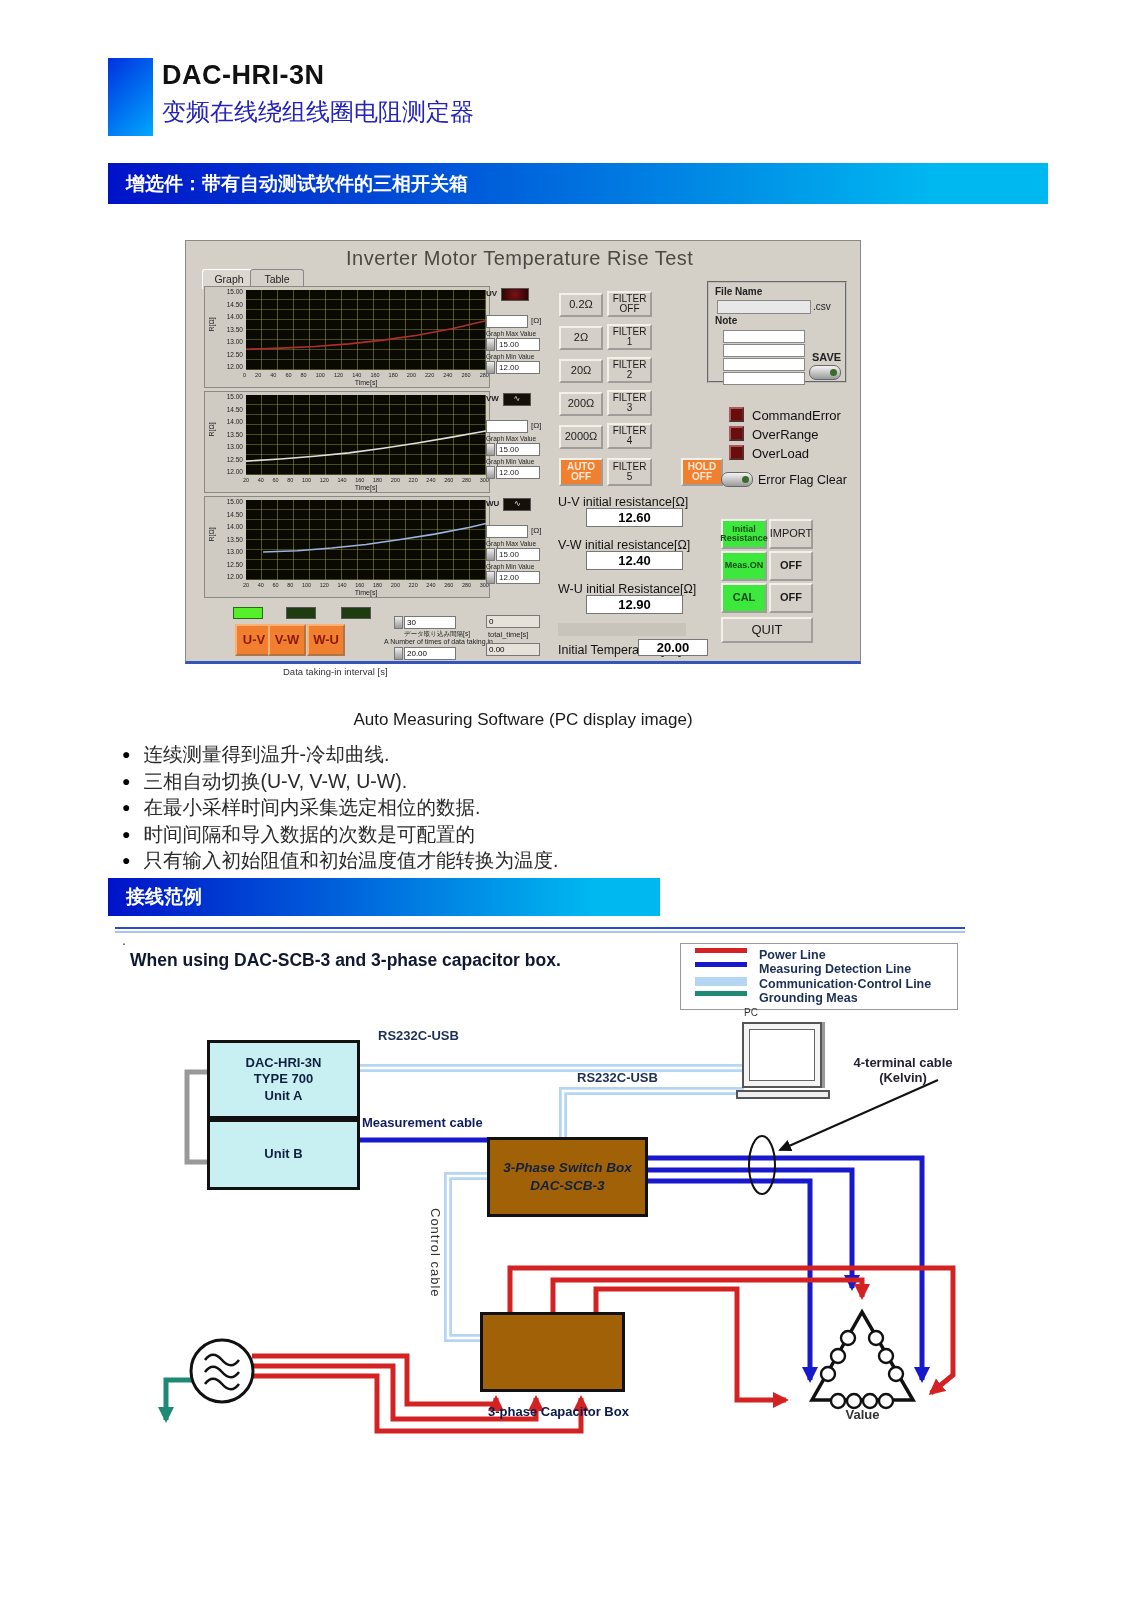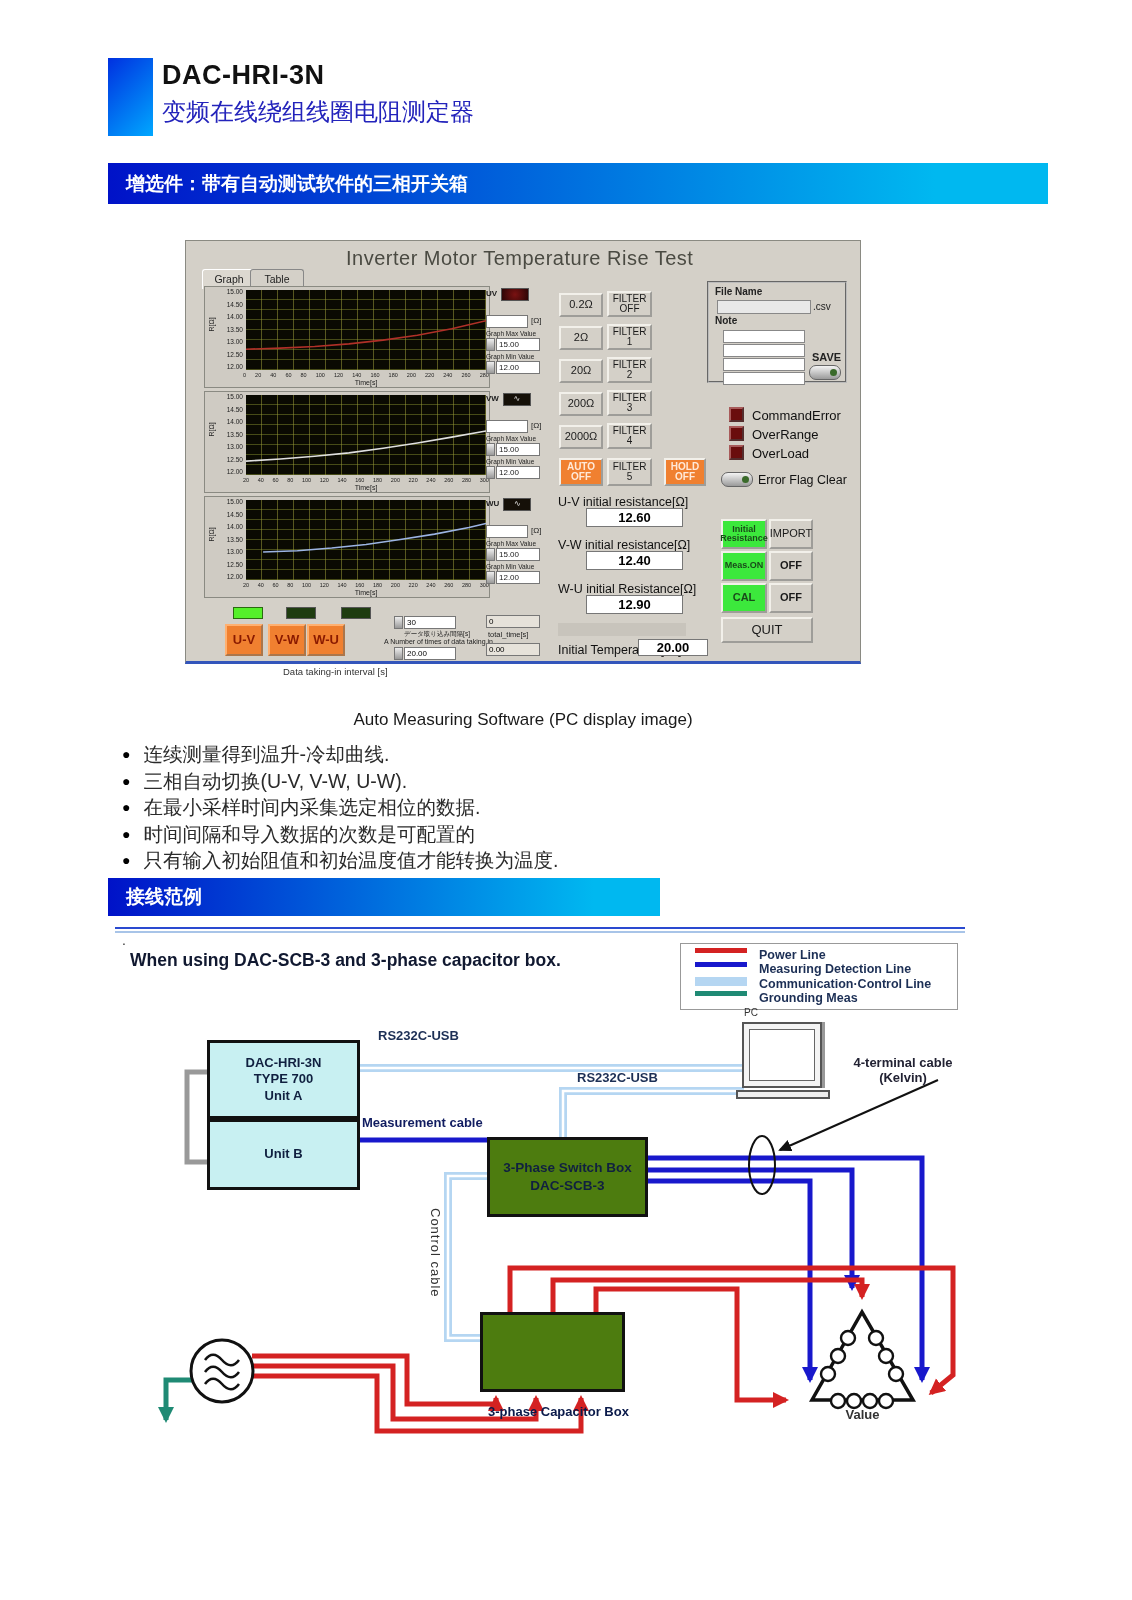--- a/index.html
+++ b/index.html
@@ -76,22 +76,22 @@
   
   .rule{left:115px;top:927px;width:850px;height:2px;border-top:2px solid #2a4ad0;border-bottom:2px solid #a8c4e8;}
   .dot-mark{left:122px;top:932px;font-size:14px;color:#333;}
   .d-title{left:130px;top:950px;font-size:17.5px;font-weight:bold;color:#101830;}
   .legend{left:680px;top:943px;width:278px;height:67px;border:1px solid #999;box-sizing:border-box;
           display:flex;flex-direction:column;justify-content:space-evenly;padding:3px 0;}
   .lrow{display:flex;align-items:flex-start;height:14px;}
   .lline{width:52px;margin-left:14px;margin-right:12px;}
   .llabel{font-size:12.5px;font-weight:bold;color:#1c2f55;}
   .dlabel{font-size:13px;font-weight:bold;color:#1c2f55;}
-  .gbox{background:#4d7c0f;border:3px solid #111;box-sizing:border-box;display:flex;align-items:center;
-        justify-content:center;text-align:center;font-weight:bold;color:#102040;font-size:13.5px;line-height:1.3;}
+  .gbox{background:#a16207;border:3px solid #111;box-sizing:border-box;display:flex;align-items:center;
+        justify-content:center;text-align:center;font-weight:bold;color:#102040;font-size:13.5px;line-height:1.3;font-style:italic;}
   .cbox{background:#c8f0f2;border:3px solid #111;box-sizing:border-box;display:flex;align-items:center;
         justify-content:center;text-align:center;font-weight:bold;color:#102040;font-size:13px;line-height:1.25;}
   .wires{left:0;top:0;pointer-events:none;}
   .pcmon{left:742px;top:1022px;width:80px;height:66px;border:2px solid #555;background:#f4f4f4;
          box-shadow:3px 0 0 #999;box-sizing:border-box;}
   .pcscr{position:absolute;left:5px;top:5px;right:5px;bottom:5px;border:1.5px solid #666;background:#fff;}
   .pcbase{left:736px;top:1090px;width:94px;height:9px;border:2px solid #555;background:#eee;box-sizing:border-box;}
   .vtext{writing-mode:vertical-rl;font-size:13px;color:#333;letter-spacing:1px;}
 </style>
 </head>
@@ -265,21 +265,21 @@
     <div class="abs btn pre" style="left:421px;top:83px;width:45px;height:26px;font-size:10px;">FILTER
 1</div>
     <div class="abs btn pre" style="left:421px;top:116px;width:45px;height:26px;font-size:10px;">FILTER
 2</div>
     <div class="abs btn pre" style="left:421px;top:149px;width:45px;height:26px;font-size:10px;">FILTER
 3</div>
     <div class="abs btn pre" style="left:421px;top:182px;width:45px;height:26px;font-size:10px;">FILTER
 4</div>
     <div class="abs btn pre" style="left:421px;top:217px;width:45px;height:28px;font-size:10px;">FILTER
 5</div>
-    <div class="abs btn orange pre" style="left:478px;top:217px;width:42px;height:28px;font-size:10px;">HOLD
+    <div class="abs btn orange pre" style="left:495px;top:217px;width:42px;height:28px;font-size:10px;">HOLD
 OFF</div>
 
     <div class="abs fpanel">
       <div style="position:absolute;left:6px;top:3px;font-weight:bold;">File Name</div>
       <div class="finput" style="position:absolute;left:8px;top:17px;width:92px;"></div>
       <div style="position:absolute;left:104px;top:18px;">.csv</div>
       <div style="position:absolute;left:6px;top:32px;font-weight:bold;">Note</div>
       <div class="ninput" style="position:absolute;left:14px;top:44px;"></div>
       <div class="ninput" style="position:absolute;left:14px;top:58px;"></div>
       <div class="ninput" style="position:absolute;left:14px;top:72px;"></div>
@@ -318,21 +318,21 @@
     <div class="abs btn" style="left:583px;top:278px;width:44px;height:30px;">IMPORT</div>
     <div class="abs btn green" style="left:535px;top:310px;width:46px;height:30px;">Meas.ON</div>
     <div class="abs btn" style="left:583px;top:310px;width:44px;height:30px;font-weight:bold;">OFF</div>
     <div class="abs btn green" style="left:535px;top:342px;width:46px;height:30px;font-size:11px;">CAL</div>
     <div class="abs btn" style="left:583px;top:342px;width:44px;height:30px;font-weight:bold;">OFF</div>
     <div class="abs btn" style="left:535px;top:376px;width:92px;height:26px;font-size:13px;">QUIT</div>
 
     <div class="abs ledrow" style="left:47px;top:366px;background:#55f02a;border-color:#2a6a10;"></div>
     <div class="abs ledrow" style="left:100px;top:366px;background:#1e3c10;"></div>
     <div class="abs ledrow" style="left:155px;top:366px;background:#1e3c10;"></div>
-    <div class="abs btn phase" style="left:39px;top:383px;width:38px;height:32px;">U-V</div>
+    <div class="abs btn phase" style="left:49px;top:383px;width:38px;height:32px;">U-V</div>
     <div class="abs btn phase" style="left:82px;top:383px;width:38px;height:32px;">V-W</div>
     <div class="abs btn phase" style="left:121px;top:383px;width:38px;height:32px;">W-U</div>
 
     <div class="abs spin" style="left:208px;top:374px;">
         <span class="sp"></span>
         <span class="sval" style="width:48px;">30</span>
       </div>
     <div class="abs tiny" style="left:218px;top:389px;font-size:6.5px;">データ取り込み間隔[s]</div>
     <div class="abs tiny" style="left:198px;top:397px;">A Number of times of data taking in</div>
     <div class="abs spin" style="left:208px;top:405px;">

